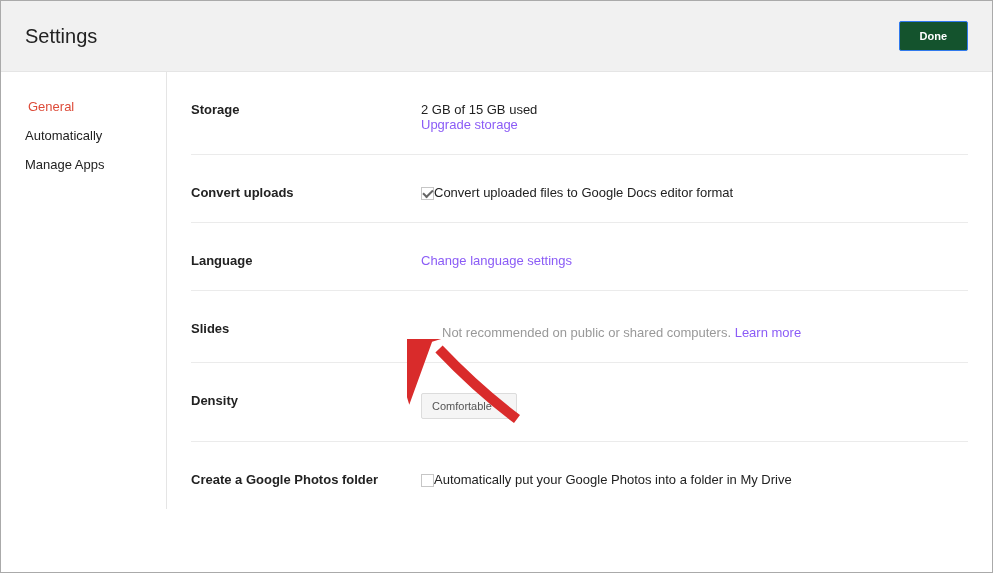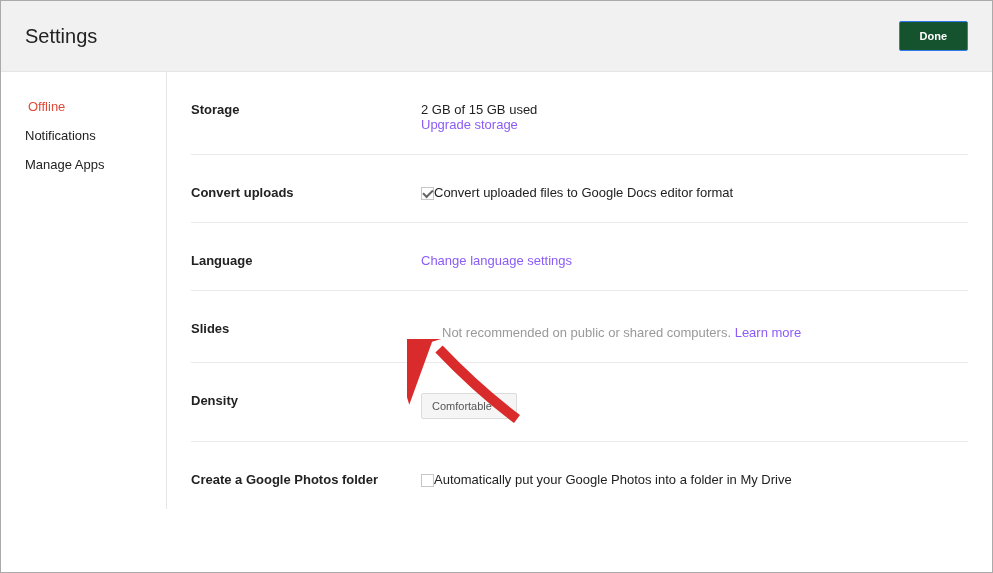--- a/index.html
+++ b/index.html
@@ -28,22 +28,22 @@
 </head>
 <body>
 
 <div class="header">
   <h1>Settings</h1>
   <button class="done-btn">Done</button>
 </div>
 
 <div class="body-wrap">
   <div class="sidebar">
-    <div class="sidebar-item active">Offline</div>
-    <div class="sidebar-item">Notifications</div>
+    <div class="sidebar-item active">General</div>
+    <div class="sidebar-item">Automatically</div>
     <div class="sidebar-item">Manage Apps</div>
   </div>
 
   <div class="content">
 
     <div class="row">
       <div class="row-label">Storage</div>
       <div class="row-value">
         <div>2 GB of 15 GB used</div>
         <a class="link">Upgrade storage</a>

